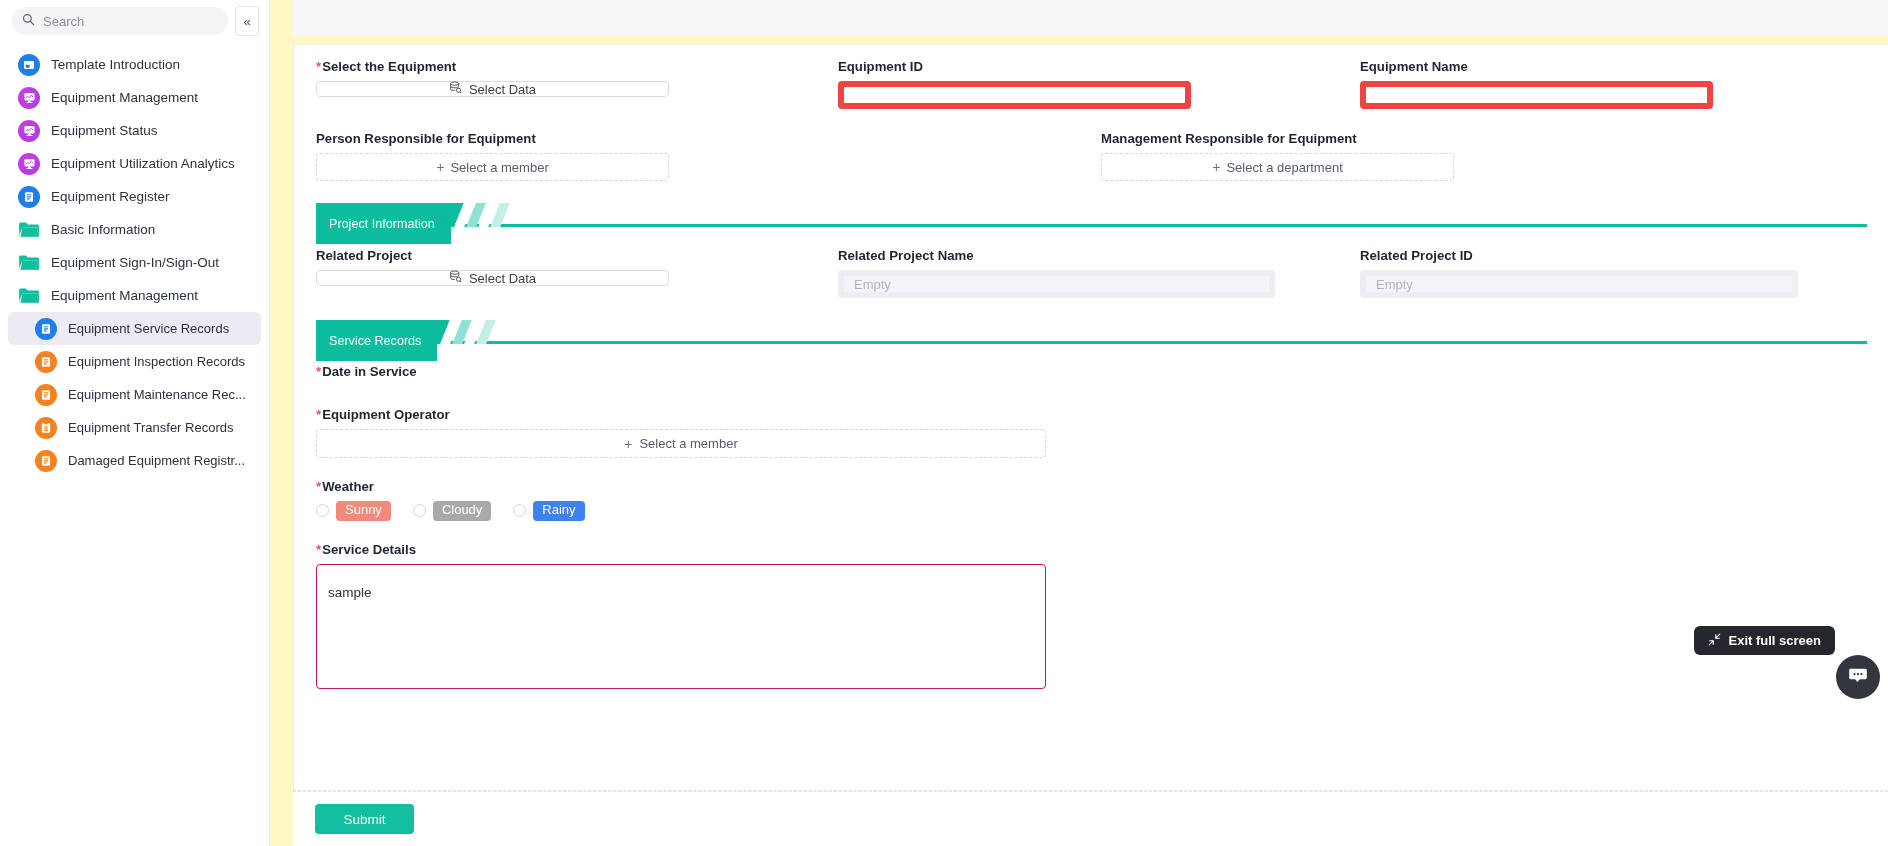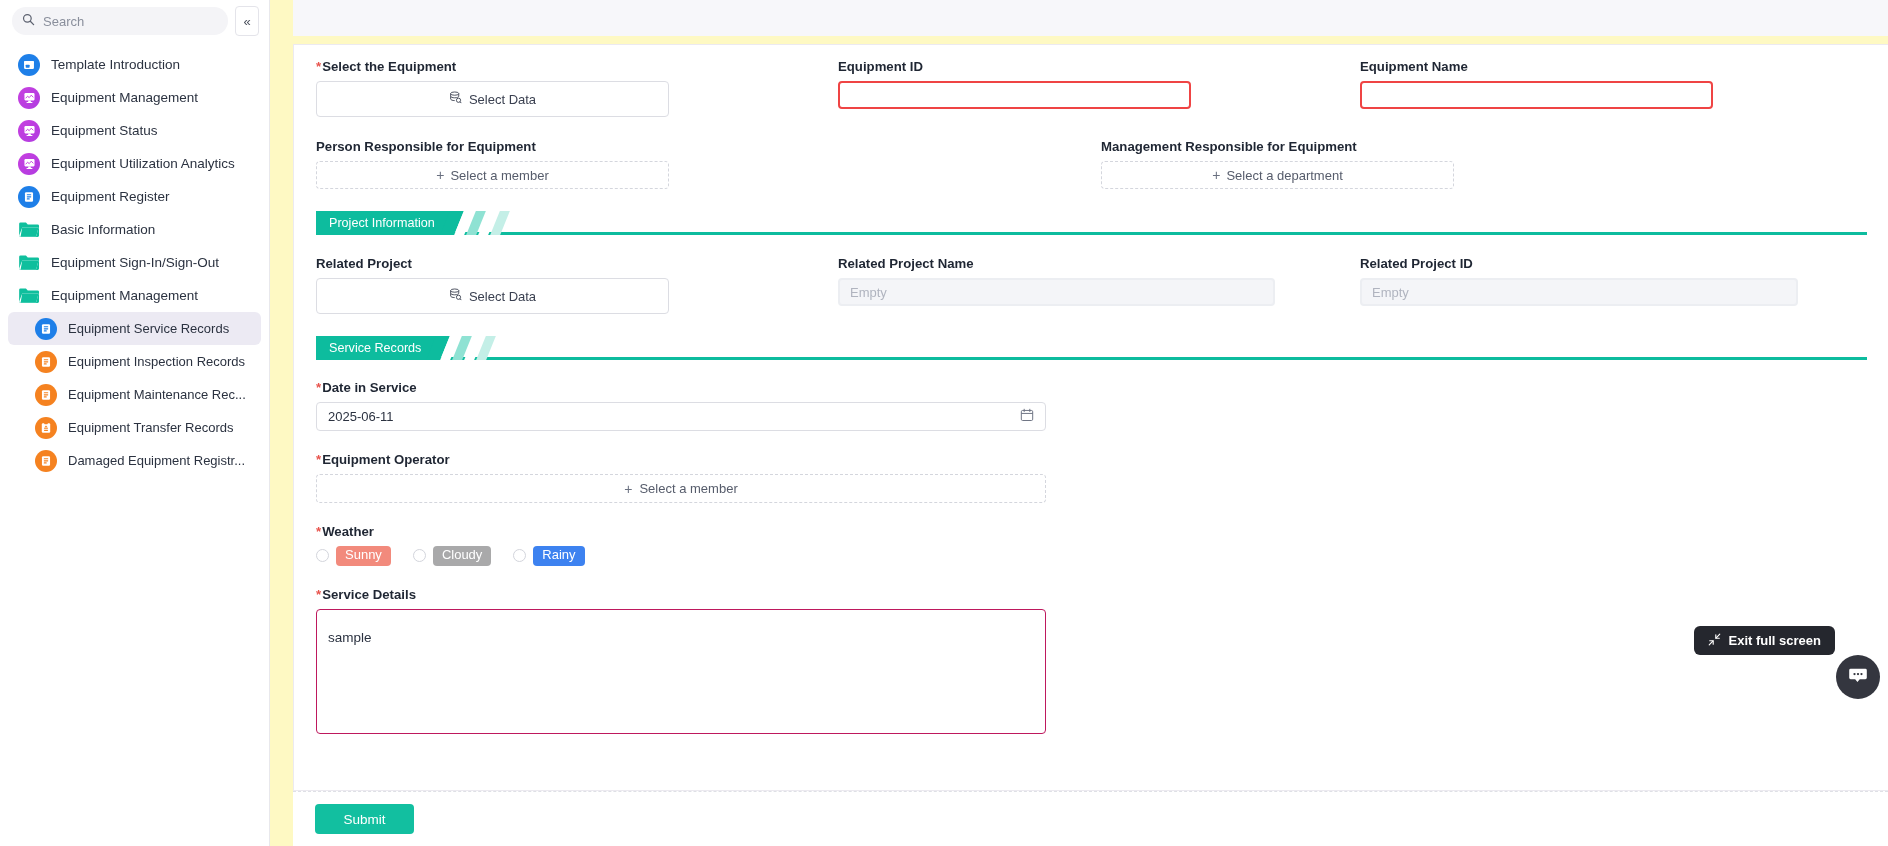--- a/index.html
+++ b/index.html
@@ -104,34 +104,34 @@
     font-size: 13.2px; font-weight: bold;
     color: #1f2633;
     margin-bottom: 7px;
     display: block;
     white-space: nowrap;
   }
   .req { color: #e8544d; font-weight: bold; margin-right: 1px; }
 
   .input-box {
     width: 353px; height: 28px;
-    border: 2px solid #ef4444;
+    border: 6px solid #ef4444;
     border-radius: 4px;
     background: #ffffff;
     display: flex; align-items: center;
     padding: 0 10px;
     font-size: 13px; color: #2b3240;
   }
   .input-box.readonly {
     background: #f4f5f8;
     border-color: #eceef2;
     color: #b0b4bf;
   }
   .input-btn {
-    width: 353px; height: 36px;
+    width: 353px; height: 16px;
     border: 1px solid #dcdde3;
     border-radius: 4px;
     background: #ffffff;
     display: flex; align-items: center; justify-content: center;
     gap: 7px;
     font-size: 13px; color: #3a4050;
     cursor: pointer;
   }
   .input-dashed {
     width: 353px; height: 28px;
@@ -189,21 +189,21 @@
     height: 3px;
     background: #0dbc9e;
   }
   .banner-tab {
     position: relative;
     background: #0dbc9e;
     color: #ffffff;
     font-size: 12.6px;
     display: flex; align-items: center;
     padding: 0 16px 0 13px;
-    height: 24px;
+    height: 41px;
     z-index: 2;
   }
   .banner-slants { position: relative; width: 56px; height: 24px; z-index: 2; }
   .slant {
     position: absolute; top: 0; height: 24px; width: 10px;
     transform: skewX(-22deg);
   }
   .slant.s0 { left: -6px; width: 14px; background: #0dbc9e; }
   .slant.s1 { left: 8px;  background: #ffffff; }
   .slant.s2 { left: 20px; background: #8fe2d3; }
@@ -557,31 +557,20 @@
             <div class="slant s3"></div>
               <div class="slant s4"></div>
           </div>
         </div>
 
         <div class="row" style="margin-top:20px;">
           <div class="col">
             <span class="lbl">
               <span class="req">*</span><span>Date in Service</span>
             </span>
-            <div class="date-box">
-              <span>2025-06-11</span>
-              <span>
-                <svg width="14" height="14" viewBox="0 0 16 16">
-                  <rect x="1.5" y="2.8" width="13" height="11.5" rx="1.5" fill="none" stroke="#6a7080" stroke-width="1.1"></rect>
-                  <line x1="1.5" y1="6.2" x2="14.5" y2="6.2" stroke="#6a7080" stroke-width="1.1"></line>
-                  <line x1="4.8" y1="1.4" x2="4.8" y2="4" stroke="#6a7080" stroke-width="1.1" stroke-linecap="round"></line>
-                  <line x1="11.2" y1="1.4" x2="11.2" y2="4" stroke="#6a7080" stroke-width="1.1" stroke-linecap="round"></line>
-                </svg>
-              </span>
-            </div>
           </div>
         </div>
 
         <div class="row" style="margin-top:21px;">
           <div class="col">
             <span class="lbl">
               <span class="req">*</span><span>Equipment Operator</span>
             </span>
             <div class="member-wide">
               <span class="plus">+</span>

